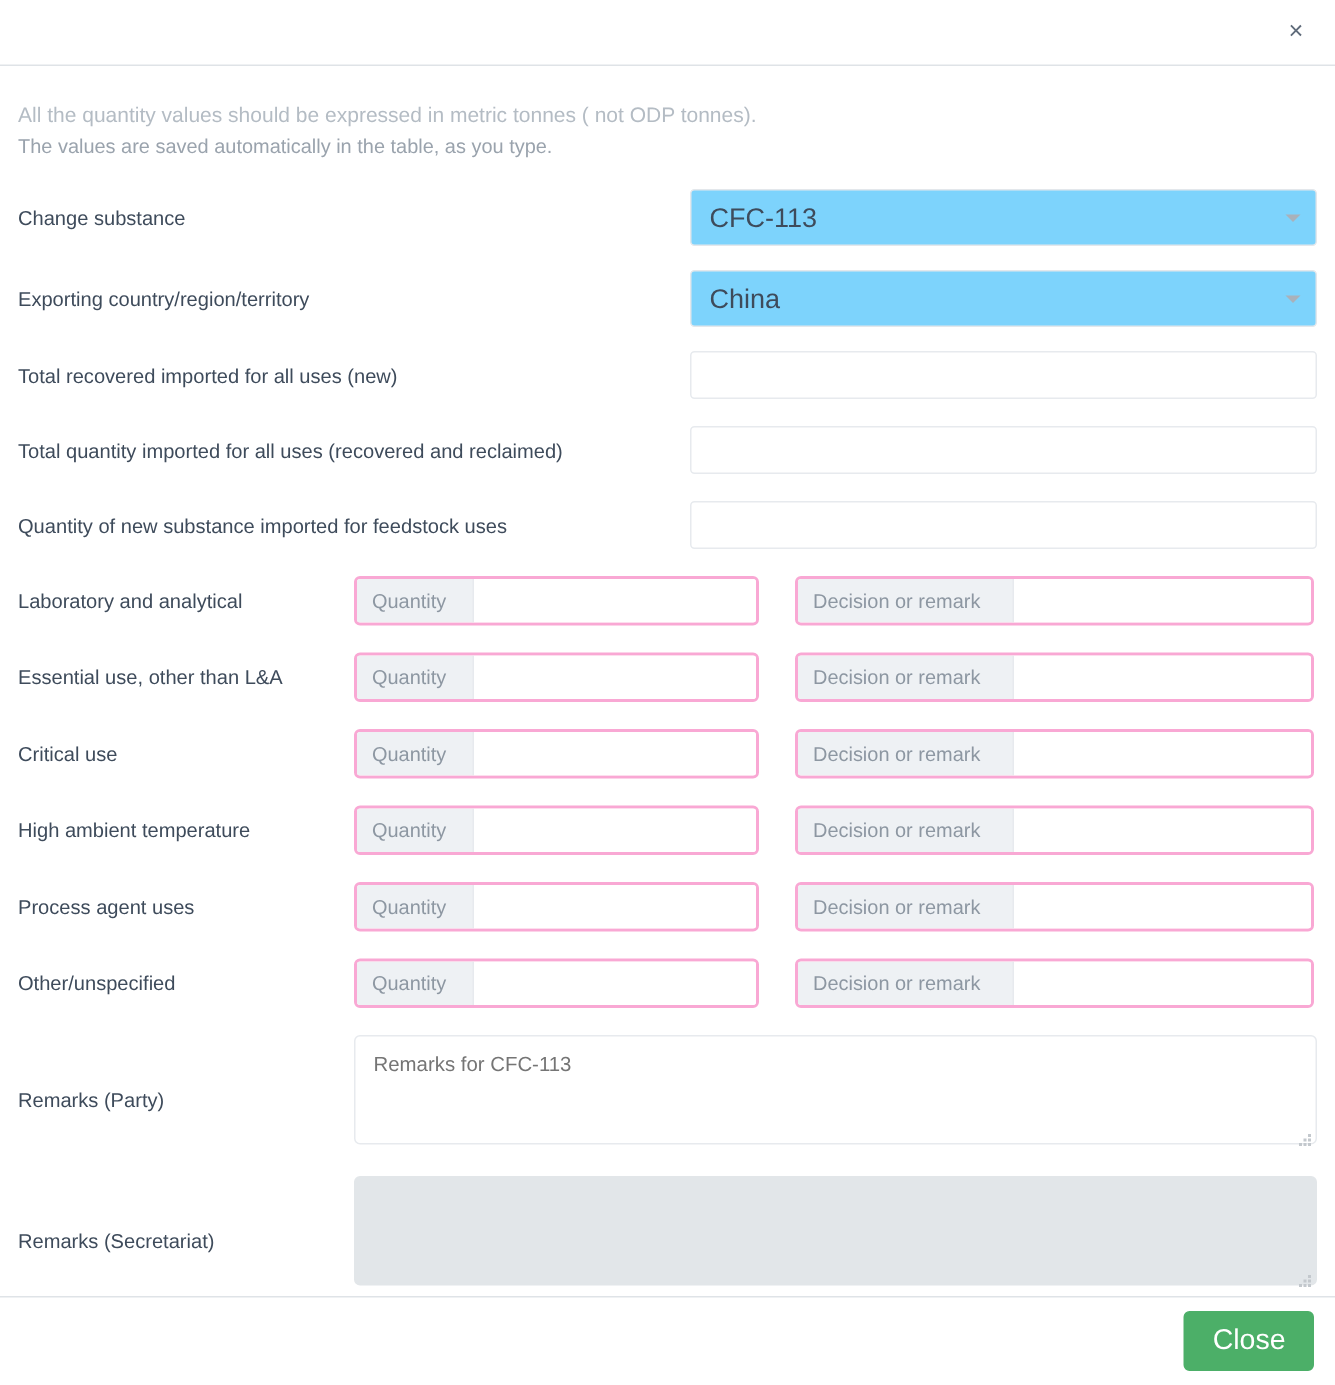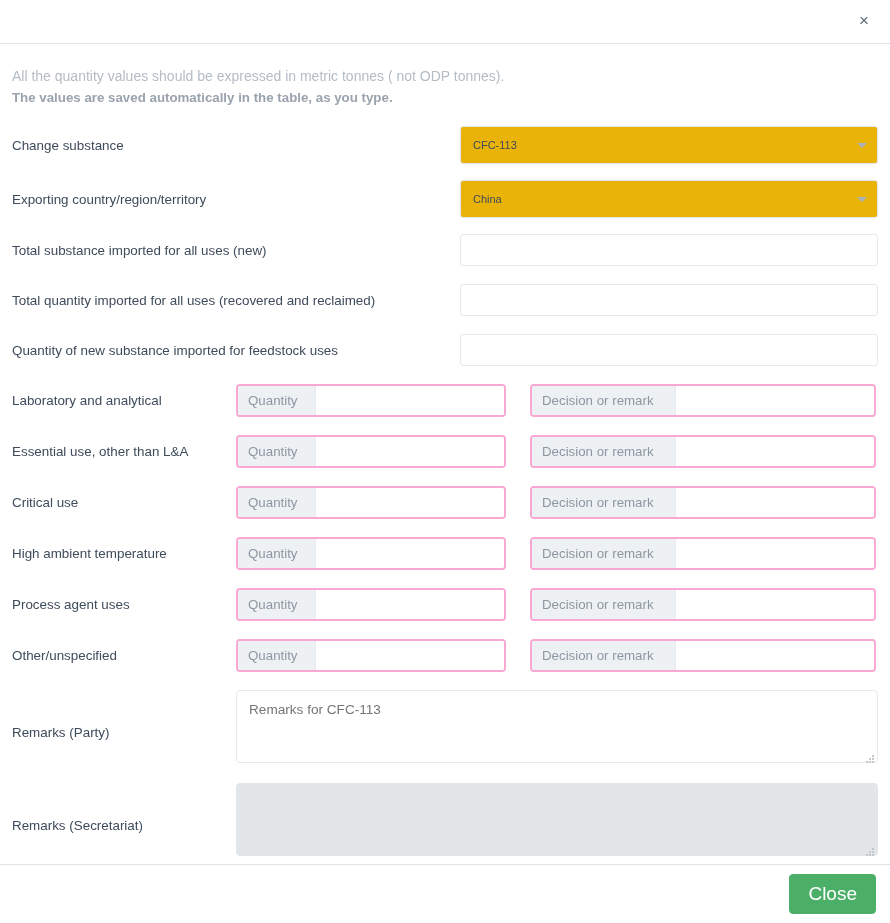--- a/index.html
+++ b/index.html
@@ -74,21 +74,21 @@
     margin-bottom: 18px;
   }
   .notice-line-1 {
     font-size: 14px;
     color: #b4bcc4;
     line-height: 1.55;
   }
   .notice-line-2 {
     font-size: 13.3px;
     color: #9aa3ad;
-    font-weight: bold;
+    font-weight: normal;
     line-height: 1.55;
   }
 
   .form-row {
     display: flex;
     align-items: center;
     margin-bottom: 16px;
   }
   .form-row.tight { margin-bottom: 18px; }
 
@@ -110,22 +110,22 @@
   .select-wrap {
     position: relative;
     width: 418px;
   }
   .form-select {
     width: 100%;
     height: 38px;
     box-sizing: border-box;
     border: 1px solid #e3e7eb;
     border-radius: 3px;
-    background: #eab308;
-    font-size: 11px;
+    background: #7dd3fc;
+    font-size: 18px;
     color: #3e4b5b;
     padding: 0 28px 0 12px;
     font-family: "Liberation Sans", sans-serif;
     line-height: 36px;
     outline: none;
     appearance: none;
     -webkit-appearance: none;
   }
   .caret {
     position: absolute;
@@ -300,21 +300,21 @@
 
     <div class="form-row">
       <div class="field-label">Exporting country/region/territory</div>
       <div class="select-wrap">
         <input class="form-select" readonly="" value="China" style="">
         <span class="caret"></span>
       </div>
     </div>
 
     <div class="form-row tight">
-      <div class="field-label">Total substance imported for all uses (new)</div>
+      <div class="field-label">Total recovered imported for all uses (new)</div>
       <input class="form-input" value="" style="">
     </div>
 
     <div class="form-row tight">
       <div class="field-label">Total quantity imported for all uses (recovered and reclaimed)</div>
       <input class="form-input" value="" style="">
     </div>
 
     <div class="form-row tight">
       <div class="field-label">Quantity of new substance imported for feedstock uses</div>

